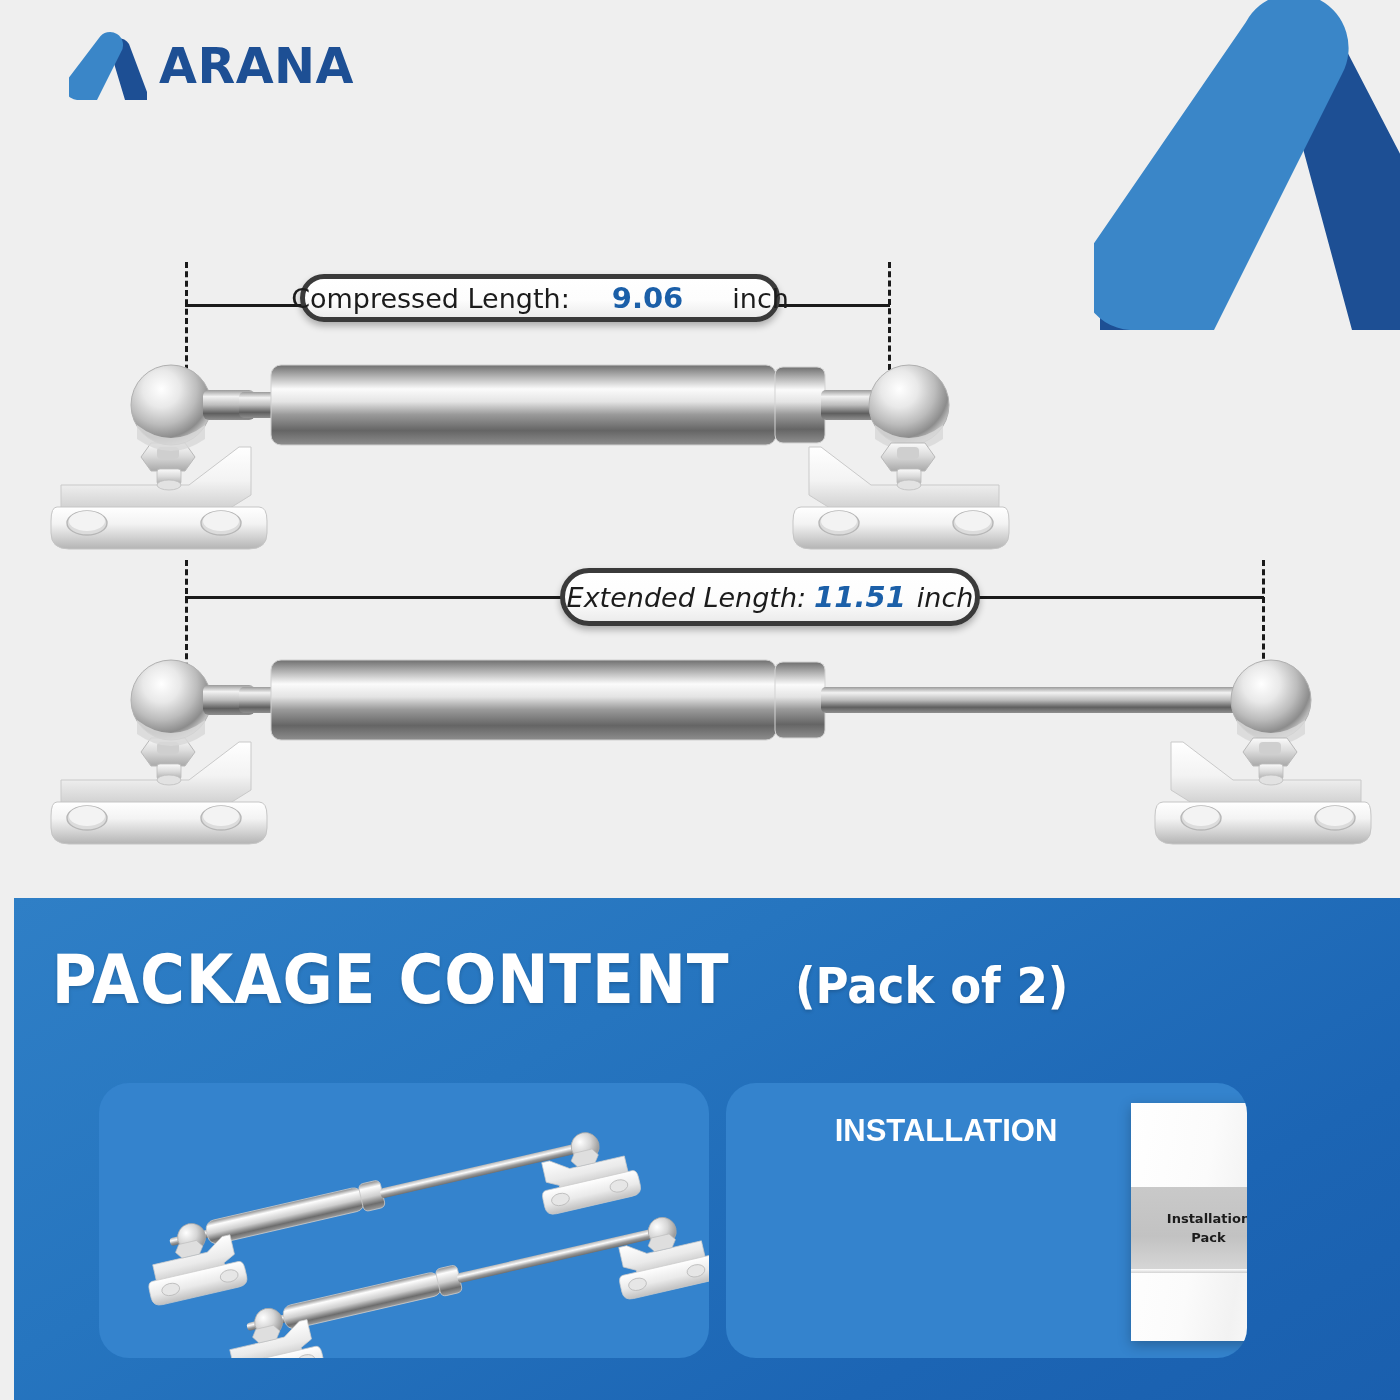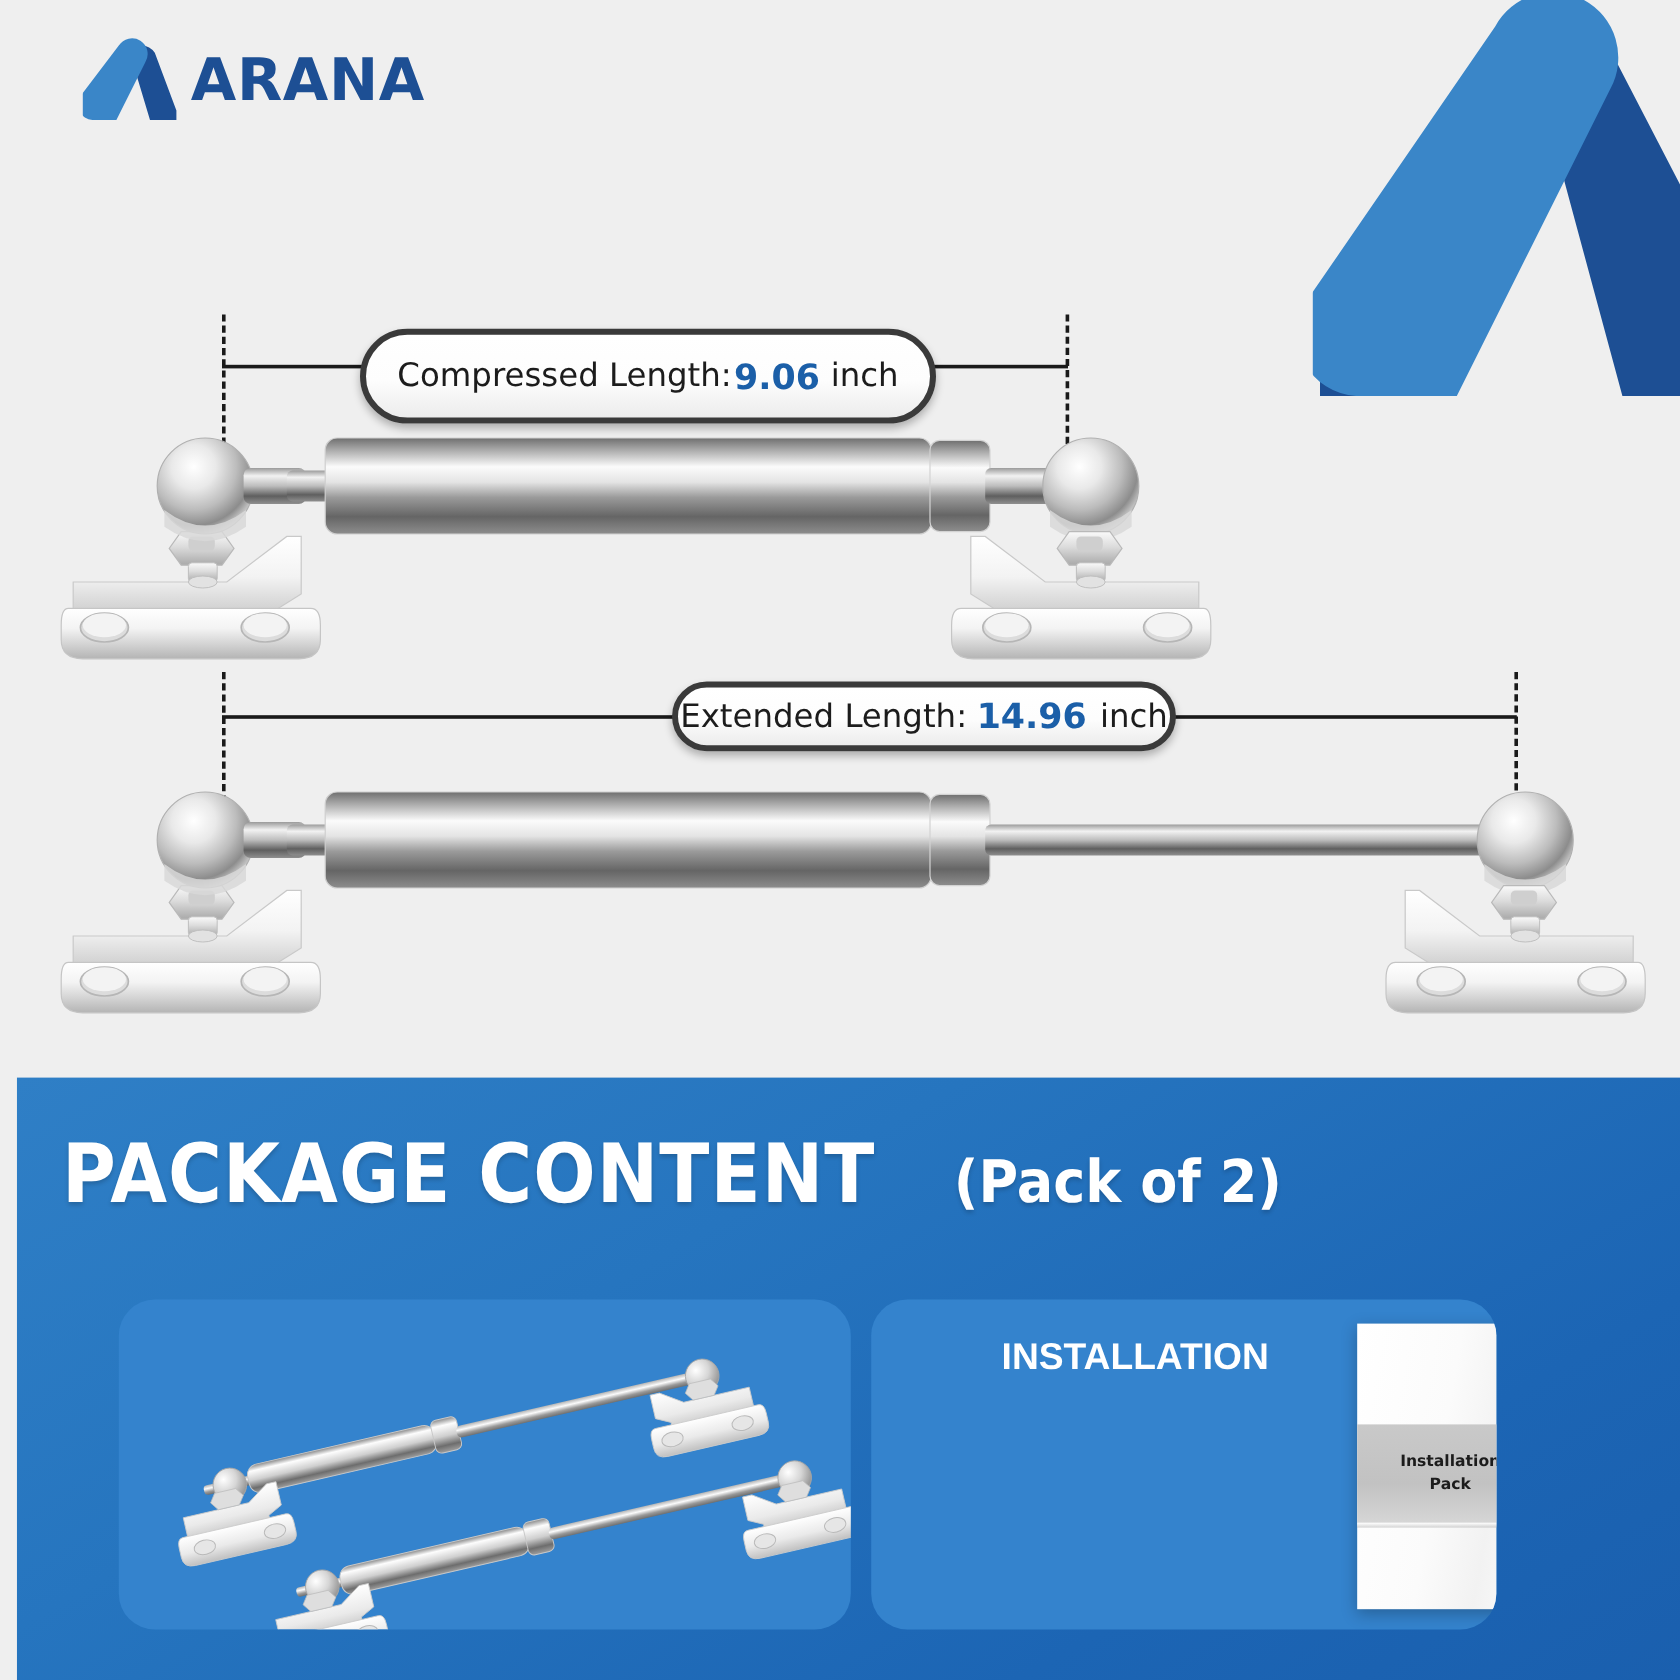--- a/index.html
+++ b/index.html
@@ -131,21 +131,21 @@
     </div>
 
     <div>
 
       <div class="dim-dash" style="left:171px;top:262px;height:118px;"></div>
       <div class="dim-dash" style="left:874px;top:262px;height:108px;"></div>
 
       <div class="dim-line" style="left:171px;top:304px;width:125px;"></div>
       <div class="dim-line" style="left:758px;top:304px;width:118px;"></div>
 
-      <div class="callout" style="left:286px;top:274px;width:480px;height:79px;">
+      <div class="callout" style="left:286px;top:274px;width:480px;height:48px;gap:40px;">
         <span class="ct">Compressed Length:</span>
           <span class="cv">9.06</span>
           <span class="ct" style="padding-left:7px">inch</span>
       </div>
 
       <svg style="position:absolute;left:25px;top:335px;" width="1010" height="225" viewBox="0 0 1010 225">
         <defs>
           <linearGradient id="cyl" x1="0" y1="0" x2="0" y2="1">
             <stop offset="0%" stop-color="#6f6f6f"></stop>
             <stop offset="12%" stop-color="#a8a8a8"></stop>
@@ -222,23 +222,23 @@
         </g>
       </svg>
     </div>
 
     <div>
       <div class="dim-dash" style="left:171px;top:560px;height:118px;"></div>
       <div class="dim-dash" style="left:1248px;top:560px;height:108px;"></div>
       <div class="dim-line" style="left:171px;top:596px;width:385px;"></div>
       <div class="dim-line" style="left:956px;top:596px;width:294px;"></div>
 
-      <div class="callout" style="left:546px;top:568px;width:420px;height:58px;">
+      <div class="callout" style="left:546px;top:568px;width:420px;height:58px;font-style:italic;">
         <span class="ct">Extended Length:</span>
-          <span class="cv" style="padding-left:8px">14.96</span>
+          <span class="cv" style="padding-left:8px">11.51</span>
           <span class="ct" style="padding-left:9px">inch</span>
       </div>
 
       <svg style="position:absolute;left:25px;top:630px;" width="1360" height="225" viewBox="0 0 1360 225">
 
         <g>
           <path d="M 22 150 L 150 150 L 200 112 L 212 112 L 212 160 L 188 175 L 188 196 L 22 196 Z" fill="url(#brk)" stroke="#c9c9c9" stroke-width="1"></path>
           <path d="M 18 172 q -6 0 -6 14 l 0 12 q 0 16 18 16 l 180 0 q 18 0 18 -16 l 0 -12 q 0 -14 -8 -14 Z" fill="url(#brk)" stroke="#c5c5c5" stroke-width="1"></path>
           <ellipse cx="48" cy="188" rx="20" ry="12" fill="#dcdcdc" stroke="#b6b6b6" stroke-width="1.4"></ellipse>
           <ellipse cx="48" cy="186" rx="18" ry="10" fill="#f3f3f3"></ellipse>

